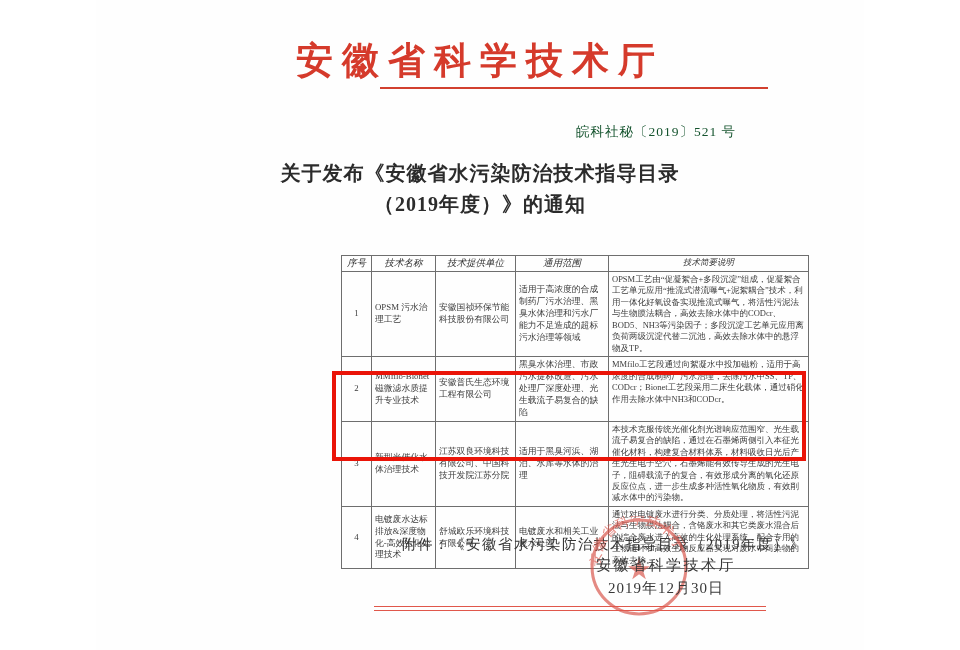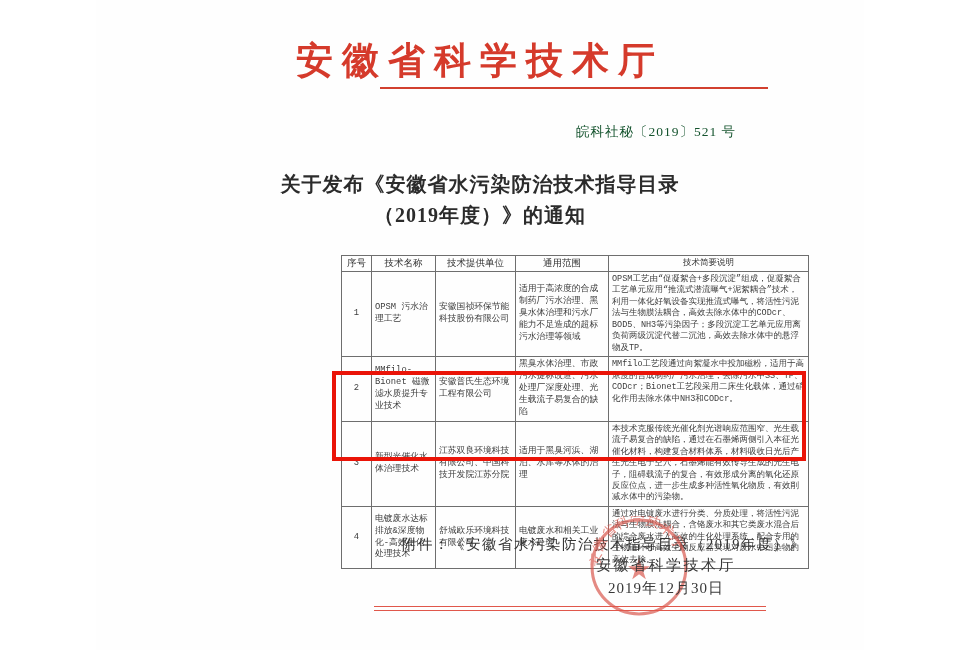--- a/index.html
+++ b/index.html
@@ -15,35 +15,35 @@
   }
   .header-rule {
     position:absolute; left:284px; top:87px; width:388px; height:2px; background:#d2402f;
   }
   .doc-number {
     position:absolute; left:430px; top:123px; width:260px; text-align:center;
     font-size:13.5px; color:#14532d; letter-spacing:1px;
   }
   .notice-title {
     position:absolute; left:0; right:0; top:158px; text-align:center;
-    font-size:20px; font-weight:bold; color:#2b2b2b; line-height:31px; letter-spacing:1px;margin-top:11px;
+    font-size:20px; font-weight:bold; color:#2b2b2b; line-height:31px; letter-spacing:1px;
   }
   .doc-table {
     position:absolute; left:245px; top:255px;
     border-collapse:collapse; table-layout:fixed; width:467px;
     background:transparent;
   }
   .doc-table th, .doc-table td { border:1px solid #6e6e6e; overflow:hidden; }
   .doc-table th {
     font-size:9.5px; font-weight:normal; color:#2f2f2f; height:15px;
-    text-align:center; padding:1px 2px;
+    text-align:center; padding:1px 2px;font-style:italic;
   }
   .doc-table td {
     font-size:8.8px; color:#3c3c3c; line-height:1.35; padding:2px 3px;
-    vertical-align:middle; text-align:left;font-family:Liberation Mono, monospace;
+    vertical-align:middle; text-align:left;
   }
   .col-no    { width:30px; text-align:center !important; }
   .col-name  { width:64px; }
   .col-prov  { width:80px; }
   .col-scope { width:93px; }
   .col-sum   { width:200px; vertical-align:top !important; font-size:8.5px !important; }
   .row-1 td { height:62px; }
   .row-2 td { height:52px; }
   .row-3 td { height:76px; }
   .row-4 td { height:60px; }

